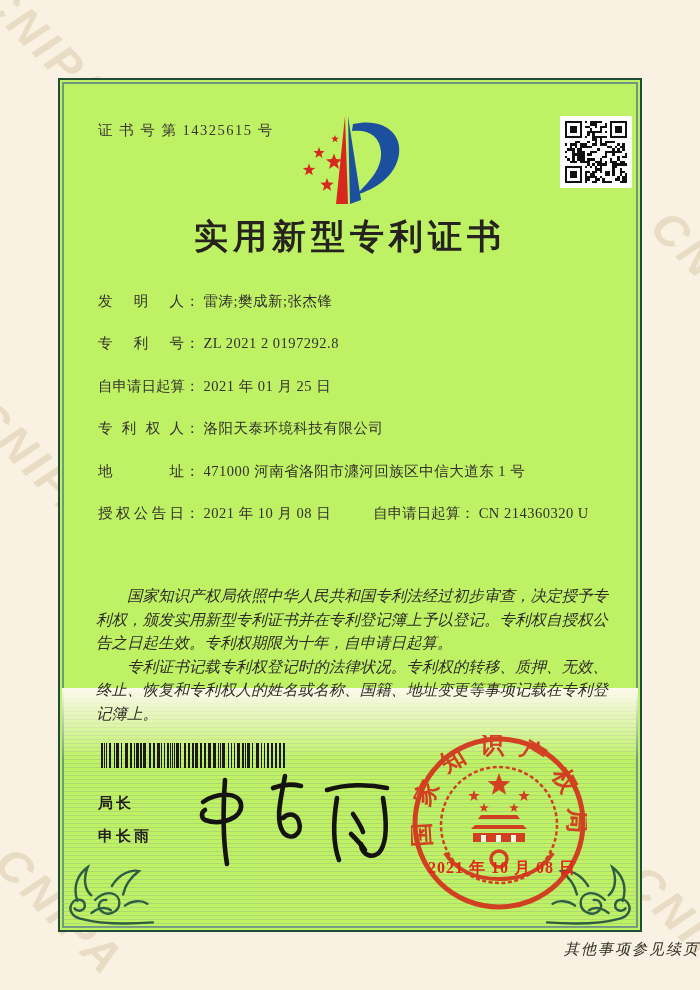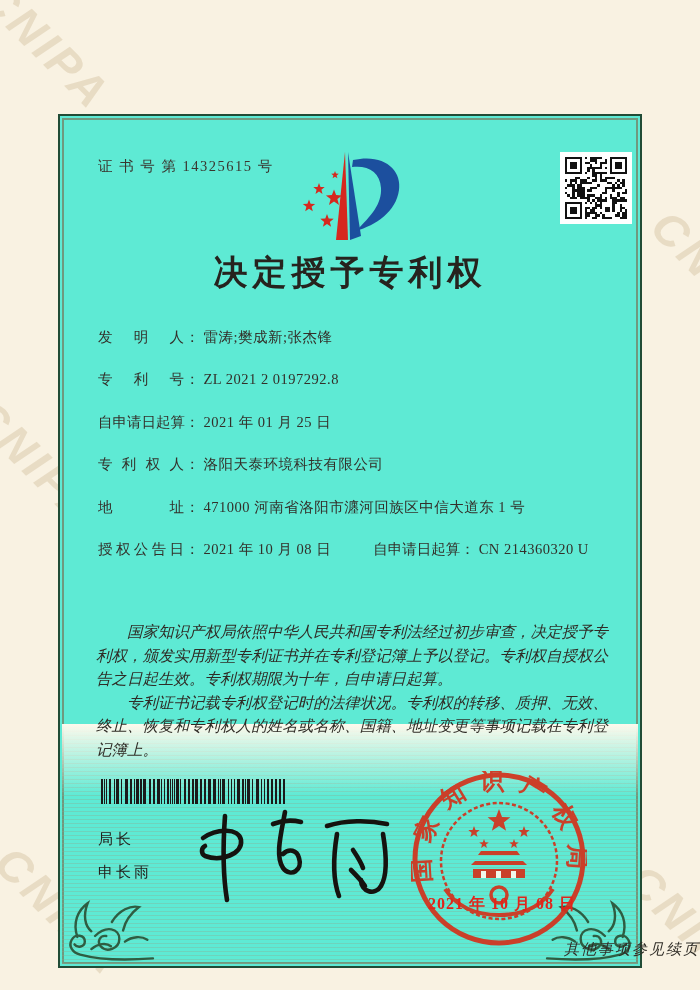--- a/index.html
+++ b/index.html
@@ -6,21 +6,21 @@
   body{width:700px;height:990px;position:relative;overflow:hidden;
        background:#f9f2e2;font-family:"Liberation Serif","DejaVu Serif",serif;color:#2e2b26;}
 
   
   .wm{position:absolute;font-family:"Liberation Sans","DejaVu Sans",sans-serif;
       font-weight:bold;font-style:italic;font-size:46px;letter-spacing:4px;
       color:rgba(205,183,147,.38);transform:rotate(45deg);white-space:nowrap;pointer-events:none;}
 
   
   .frame{position:absolute;left:58px;top:78px;width:580px;height:850px;
-         border:2px solid #214c36;background:#5eead4;margin-top:36px;}
+         border:2px solid #214c36;background:#bef264;}
   .frame-inner{position:absolute;left:2px;top:2px;right:2px;bottom:2px;
          border:2px solid #6f997e;}
 
   
   .guilloche{position:absolute;left:2px;right:2px;bottom:2px;height:240px;
      background:
        linear-gradient(180deg,#fdf9ec 0%,rgba(253,249,236,0) 30%),
        repeating-linear-gradient(0deg,rgba(142,168,142,.34) 0 1px,rgba(255,255,255,0) 1px 4px);
   }
 
@@ -42,21 +42,21 @@
   .frow.double .pair2{display:inline-block;margin-left:42px;}
 
   .bodytext{position:absolute;left:36px;top:504px;width:512px;
       font-size:15.5px;line-height:23.5px;text-align:justify;color:#2f2c26;
       font-style:italic;}
   .bodytext p{margin:0;text-indent:2em;}
 
   .barcode{position:absolute;left:41px;top:663px;width:188px;height:25px;}
 
   .officer{position:absolute;left:38px;top:714px;font-family:"Liberation Sans","DejaVu Sans",sans-serif;
-           font-size:15px;letter-spacing:3px;color:#23211d;}
+           font-size:15px;letter-spacing:3px;color:#23211d;font-weight:bold;}
   .officer div{margin-bottom:14px;}
 
   .signature{position:absolute;left:127px;top:688px;width:210px;height:105px;}
 
   .seal{position:absolute;left:351px;top:655px;width:176px;height:176px;}
   .sealdate{position:absolute;left:367px;top:778px;width:150px;text-align:center;
      font-size:16px;font-weight:bold;color:#e1251b;letter-spacing:1px;white-space:nowrap;}
 
   .pagenum{position:absolute;left:0;right:0;top:825px;text-align:center;
      font-size:13.5px;letter-spacing:2px;color:#3a362f;}
@@ -341,21 +341,21 @@
         <rect x="4" y="4" width="3" height="3" fill="#111"></rect>
         <rect x="20" y="2" width="7" height="7" fill="#111"></rect>
         <rect x="21" y="3" width="5" height="5" fill="#fff"></rect>
         <rect x="22" y="4" width="3" height="3" fill="#111"></rect>
         <rect x="2" y="20" width="7" height="7" fill="#111"></rect>
         <rect x="3" y="21" width="5" height="5" fill="#fff"></rect>
         <rect x="4" y="22" width="3" height="3" fill="#111"></rect>
       </svg>
   </div>
 
-  <div class="title">决定授予专利权</div>
+  <div class="title">实用新型专利证书</div>
 
   <div class="fields">
     <div class="frow">
       <span class="lbl">发明人</span><span class="colon">：</span><span class="val">雷涛;樊成新;张杰锋</span>
     </div>
     <div class="frow">
       <span class="lbl">专利号</span><span class="colon">：</span><span class="val">ZL 2021 2 0197292.8</span>
     </div>
     <div class="frow">
       <span class="lbl">自申请日起算</span><span class="colon">：</span><span class="val">2021 年 01 月 25 日</span>

